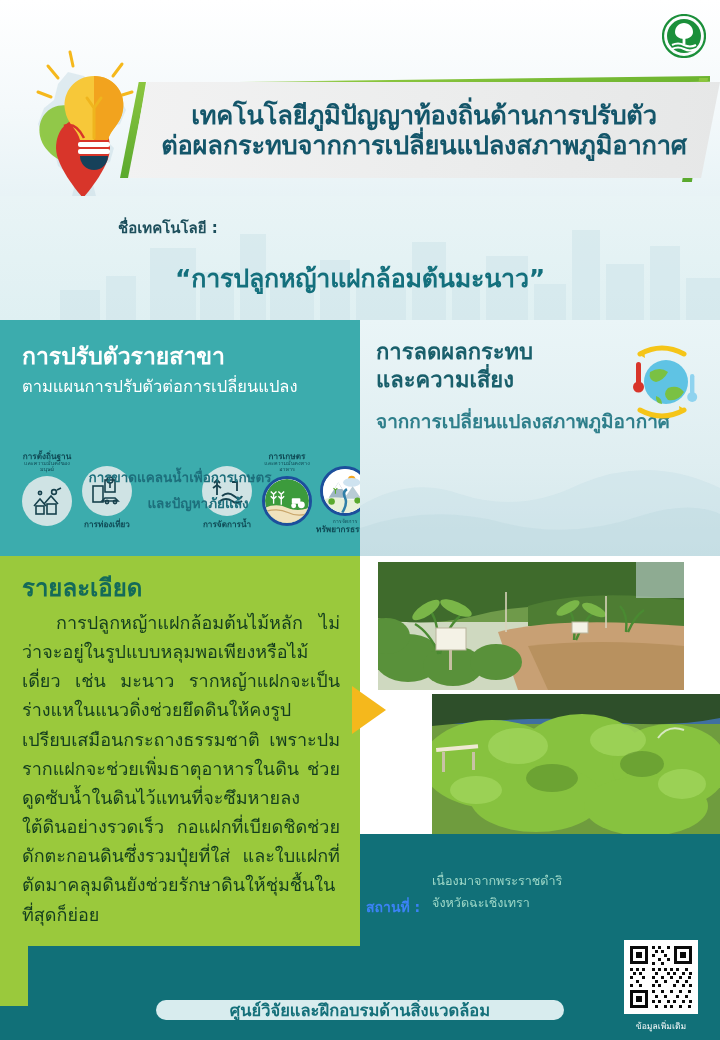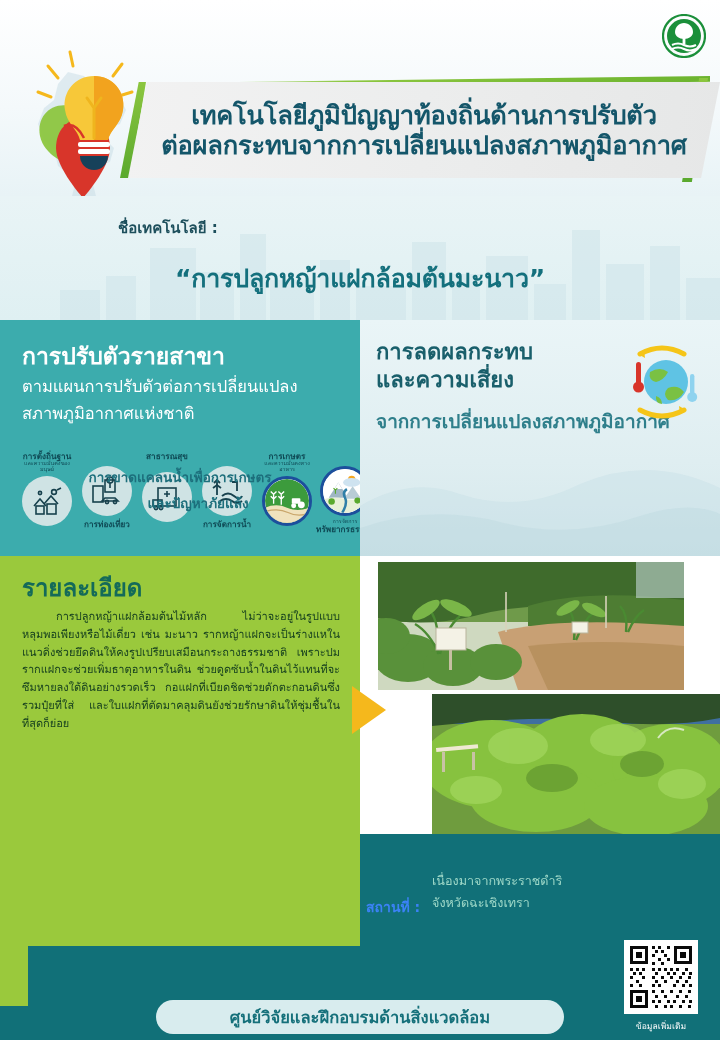--- a/index.html
+++ b/index.html
@@ -91,21 +91,21 @@
   .pr-h2 { position: absolute; left: 16px; top: 90px; font-size: 19px; font-weight: 700; color: #2f7f8b; line-height: 1.2; }
   .pr-risk1 { position: absolute; left: 0; top: 466px; width: 360px; text-align: center; font-size: 13.5px; font-weight: 700; color: #1d6f7c; }
   .pr-risk2 { position: absolute; left: 0; top: 492px; width: 396px; text-align: center; font-size: 13.5px; font-weight: 700; color: #1d6f7c; }
   .globe-icon { position: absolute; right: 16px; top: 20px; width: 84px; height: 84px; }
 
   
   .details-panel { position: absolute; left: 0; top: 556px; width: 360px; height: 390px; background: #9ac93c; }
   .details-title { position: absolute; left: 22px; top: 568px; font-size: 24px; font-weight: 700; color: #146a59; }
   .details-body {
     position: absolute; left: 22px; top: 608px; width: 318px;
-    font-size: 11px; color: #143e1e; line-height: 1.62; text-align: justify; text-indent: 34px;
+    font-size: 18px; color: #143e1e; line-height: 1.62; text-align: justify; text-indent: 34px;
   }
   .green-strip { position: absolute; left: 0; top: 946px; width: 28px; height: 60px; background: #9ac93c; }
 
   
   .arrow-yellow {
     position: absolute; left: 352px; top: 686px; width: 34px; height: 48px;
     background: #f5b81c; clip-path: polygon(0% 0%, 100% 50%, 0% 100%);
   }
 
   
@@ -114,21 +114,21 @@
   .bottom-band-top { position: absolute; left: 360px; top: 834px; width: 360px; height: 206px; background: #117078; }
   .bottom-band-low { position: absolute; left: 0; top: 946px; width: 720px; height: 94px; background: #117078; }
 
   .loc-label { position: absolute; left: 366px; top: 896px; font-size: 14px; font-weight: 700; color: #3b82f6; }
   .loc-lines { position: absolute; left: 432px; top: 870px; width: 190px; font-size: 12.6px; color: #9ed8c8; line-height: 1.78; }
 
   .qr-box { position: absolute; right: 22px; top: 940px; width: 74px; height: 74px; background: #ffffff; padding: 4px; }
   .qr-cap { position: absolute; right: 22px; top: 1019px; width: 74px; text-align: center; font-size: 8.6px; color: #ffffff; }
 
   .footer-pill {
-    position: absolute; left: 156px; top: 1000px; width: 408px; height: 34px;
+    position: absolute; left: 156px; top: 1000px; width: 408px; height: 20px;
     background: #d8ecee; border-radius: 17px; display: flex; align-items: center; justify-content: center;
   }
   .footer-pill span { font-size: 16.5px; font-weight: 700; color: #15707a; }
 </style>
 </head>
 <body>
 
 <div id="poster">
 
   <div class="header-band"></div>
@@ -197,21 +197,20 @@
           <rect x="106" y="56" width="30" height="44"></rect>
       </g>
     </svg>
   </div>
   <div class="techname-label">ชื่อเทคโนโลยี :</div>
   <div class="techname-value">“การปลูกหญ้าแฝกล้อมต้นมะนาว”</div>
 
   <div class="panel-left">
     <div class="pl-h1">การปรับตัวรายสาขา</div>
     <div class="pl-h2">ตามแผนการปรับตัวต่อการเปลี่ยนแปลง</div>
-    <div class="pl-h2">สภาพภูมิอากาศแห่งชาติ</div>
   </div>
 
   <div class="sector-row">
 
     <div class="sector" style="left:2px; top:0;">
       <div class="sector-lab">การตั้งถิ่นฐาน</div>
       <div class="sector-sub">และความมั่นคงของมนุษย์</div>
       <div class="sector-circle" style="margin-top:3px;">
         <svg width="34" height="34" viewBox="0 0 34 34">
             <g fill="none" stroke="#17414d" stroke-width="1.6">
@@ -237,34 +236,20 @@
               <path d="M20 9 L20 14"></path>
           <path d="M15 24 h10 l3 3 h-16 Z"></path>
               <circle cx="17" cy="28" r="1.6"></circle>
               <circle cx="25" cy="28" r="1.6"></circle>
         </g>
           </svg>
       </div>
       <div class="sector-lab" style="margin-top:4px;">การท่องเที่ยว</div>
     </div>
 
-    <div class="sector" style="left:122px; top:0;">
-      <div class="sector-lab">สาธารณสุข</div>
-      <div class="sector-circle" style="margin-top:11px;">
-        <svg width="34" height="34" viewBox="0 0 34 34">
-            <g fill="none" stroke="#17414d" stroke-width="1.6">
-          <rect x="8" y="8" width="18" height="18"></rect>
-              <path d="M17 11 v6 M14 14 h6"></path>
-          <rect x="3" y="20" width="9" height="6"></rect>
-              <circle cx="6" cy="28" r="1.6"></circle>
-              <circle cx="11" cy="28" r="1.6"></circle>
-        </g>
-          </svg>
-      </div>
-    </div>
 
     <div class="sector" style="left:182px; top:14px;">
       <div class="sector-circle">
         <svg width="34" height="34" viewBox="0 0 34 34">
             <g fill="none" stroke="#17414d" stroke-width="1.8">
           <path d="M7 5 v16"></path>
               <path d="M4 9 l3 -3 l3 3 M3 14 l4 -3 l4 3"></path>
           <path d="M22 8 h5 v5"></path>
               <path d="M27 13 v4"></path>
           <path d="M12 22 q6 -5 12 0 q6 5 8 0" stroke-width="2"></path>

